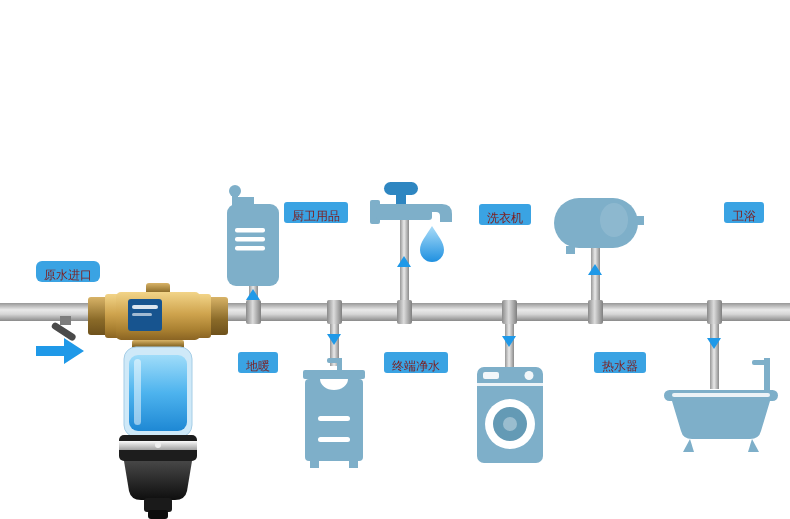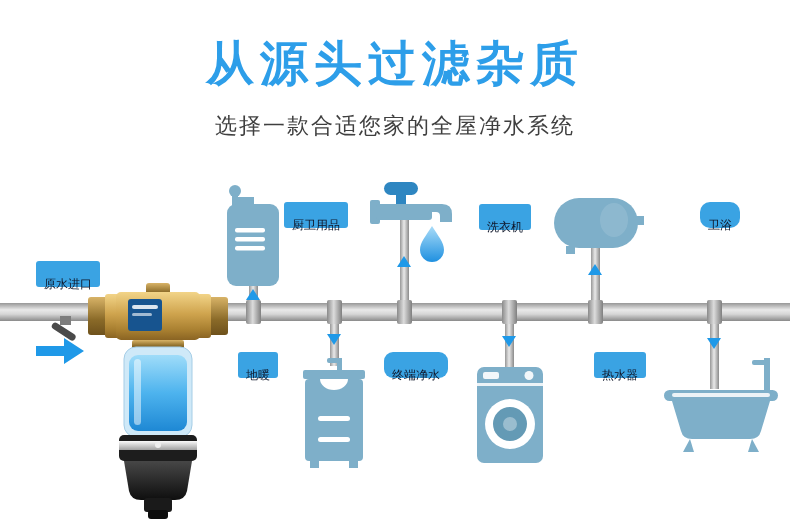--- a/index.html
+++ b/index.html
@@ -21,44 +21,42 @@
   .vp-tank   { left:249px; top:286px; height:17px; }
   .vp-faucet { left:400px; top:214px; height:89px; }
   .vp-heater { left:591px; top:246px; height:57px; }
   .vp-sink   { left:330px; top:321px; height:45px; }
   .vp-washer { left:505px; top:321px; height:47px; }
   .vp-tub    { left:710px; top:321px; height:68px; }
 
   .tee-tank   { left:246px; } .tee-faucet { left:397px; } .tee-heater { left:588px; }
   .tee-sink   { left:327px; } .tee-washer { left:502px; } .tee-tub    { left:707px; }
 
-  .badge { position:absolute; height:21px; line-height:21px; padding:13px 8px;
-           background:#3aa3e3; color:#0f172a; font-size:12px; border-radius:3px; white-space:nowrap; }
-  .b-inlet   { left:36px;  top:261px; }
+  .badge { position:absolute; height:21px; line-height:21px; padding:4px 8px;
+           background:#3aa3e3; color:#7f1d1d; font-size:12px; border-radius:3px; white-space:nowrap; }
+  .b-inlet   { left:36px;  top:261px;border-radius:6px; }
   .b-kitchen { left:284px; top:202px; }
   .b-washer  { left:479px; top:204px; }
-  .b-bath    { left:700px; top:202px;border-radius:10px; }
+  .b-bath    { left:724px; top:202px; }
   .b-floor   { left:238px; top:352px;text-align:center; }
-  .b-term    { left:384px; top:352px;border-radius:9px; }
+  .b-term    { left:384px; top:352px; }
   .b-heater  { left:594px; top:352px; }
 
   .arrow-up, .arrow-down { position:absolute; width:0; height:0;
            border-left:7px solid transparent; border-right:7px solid transparent; }
   .arrow-up   { border-bottom:11px solid #1f99e8; }
   .arrow-down { border-top:11px solid #1f99e8; }
 
   .icon, .device, .flow-arrow, .valve { position:absolute; }
 </style>
 </head>
 <body>
 
 <div class="stage">
 
-  <div class="title">从源头过滤杂质</div>
-  <div class="subtitle">选择一款合适您家的全屋净水系统</div>
 
   <div class="main-pipe"></div>
   <div class="vpipe vp-tank"></div>
   <div class="vpipe vp-faucet"></div>
   <div class="vpipe vp-heater"></div>
   <div class="vpipe vp-sink"></div>
   <div class="vpipe vp-washer"></div>
   <div class="vpipe vp-tub"></div>
   <div class="tee tee-tank"></div>
   <div class="tee tee-faucet"></div>

